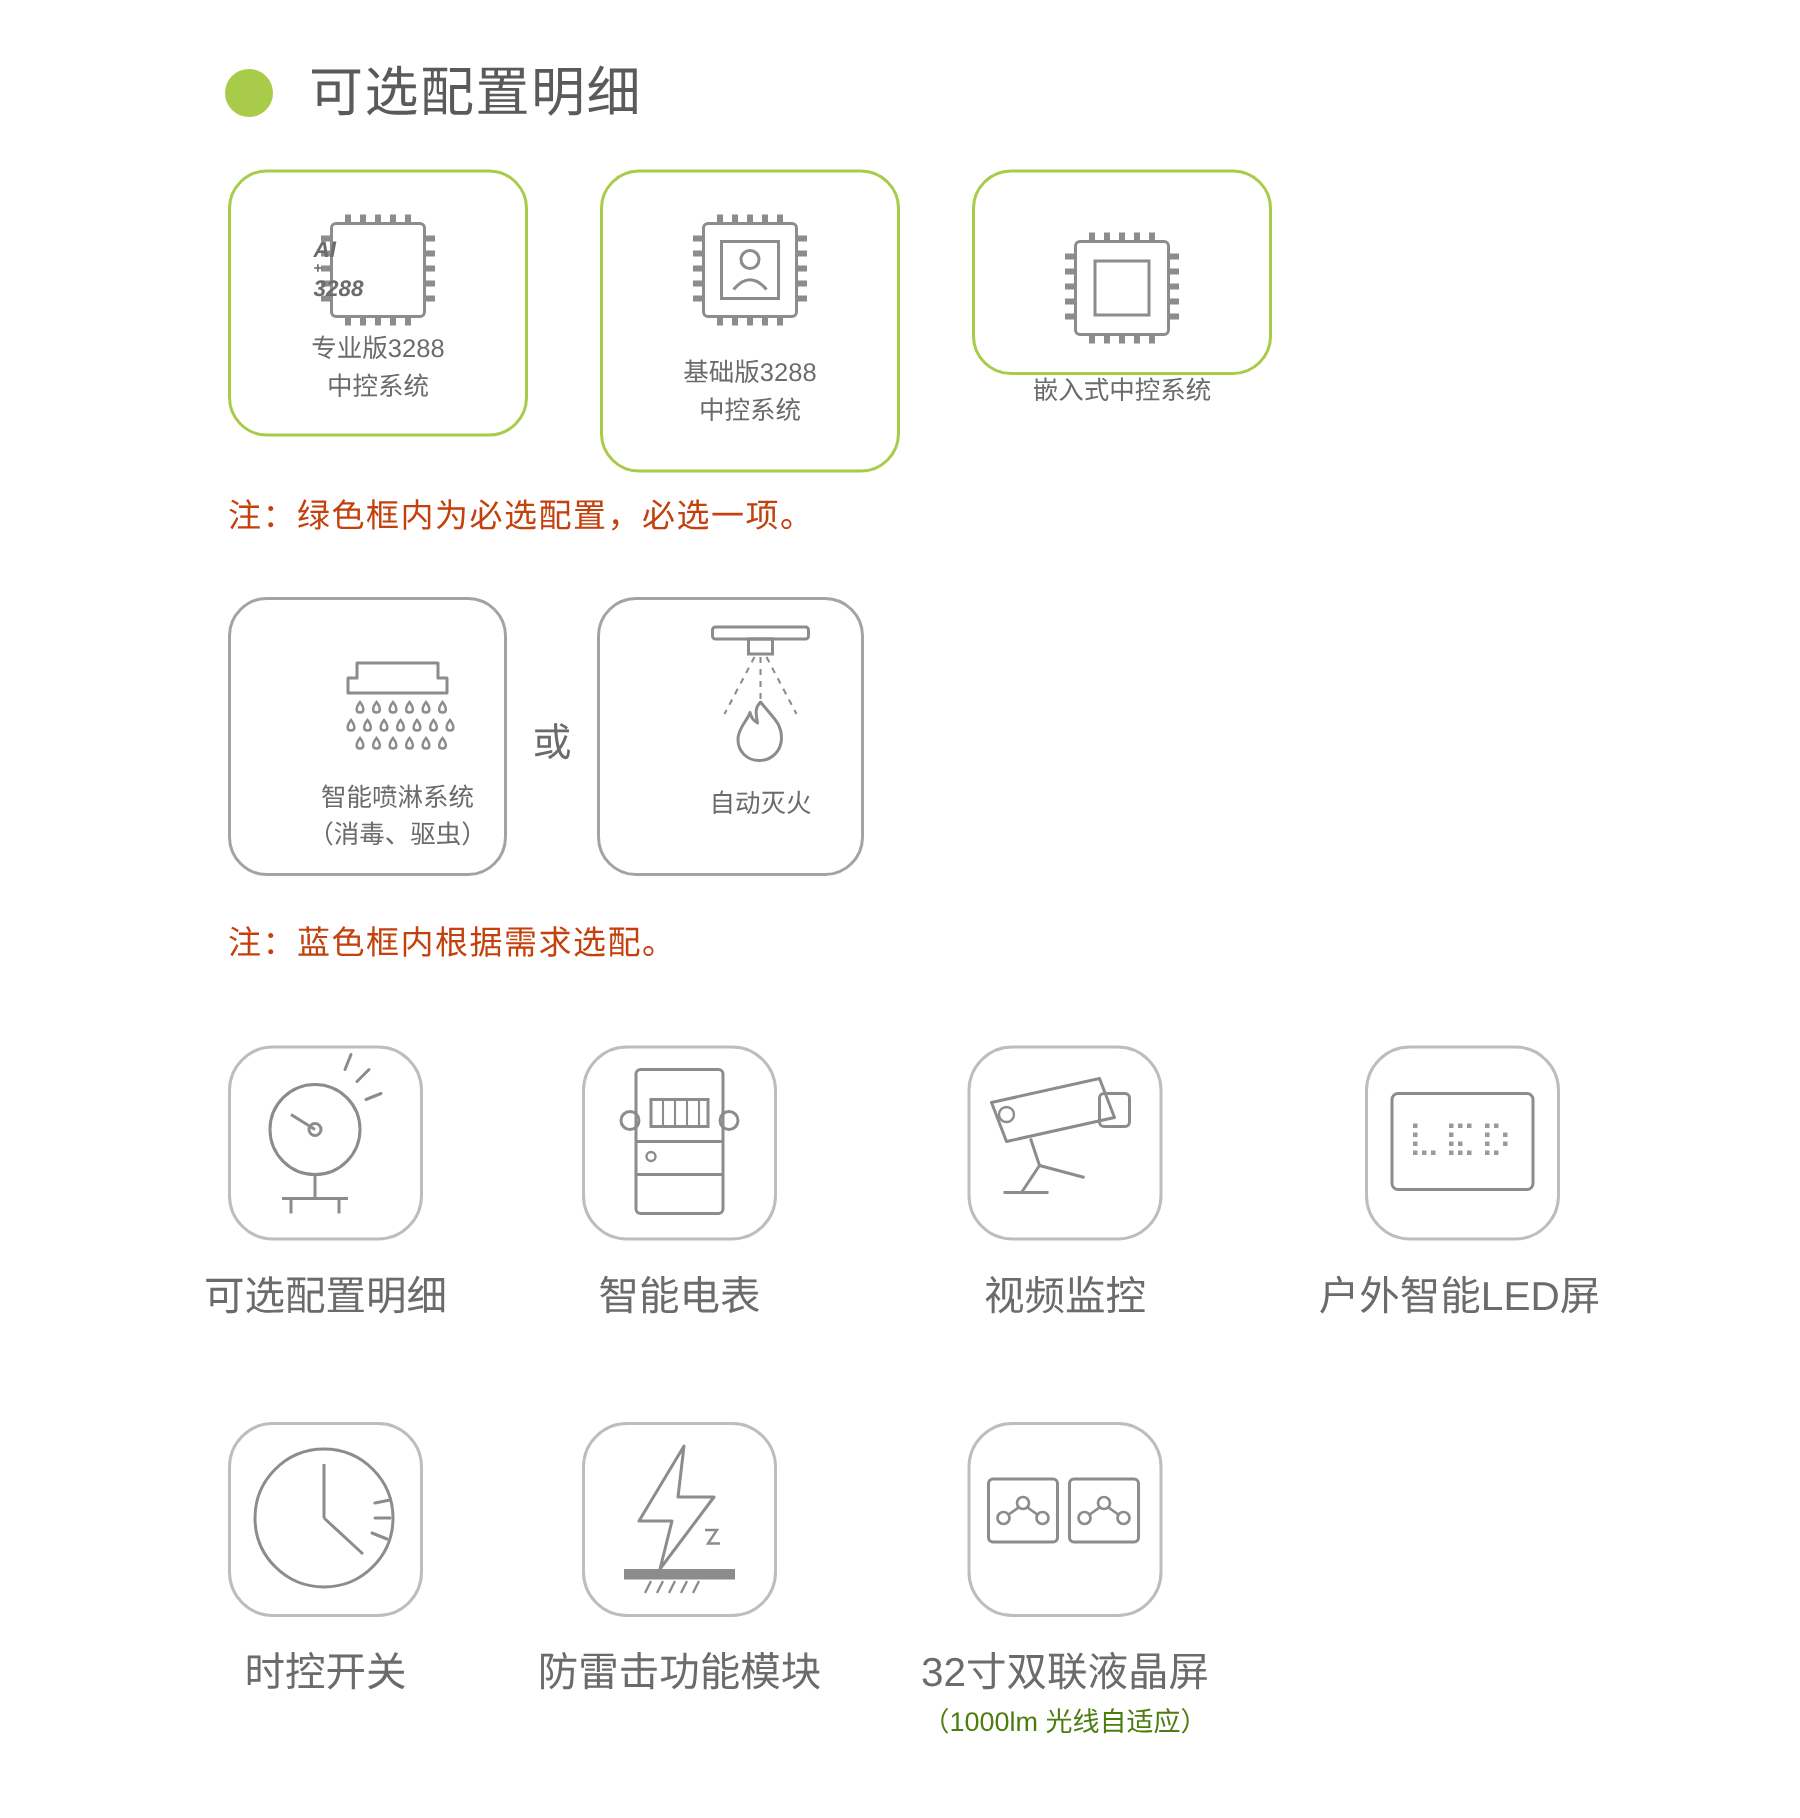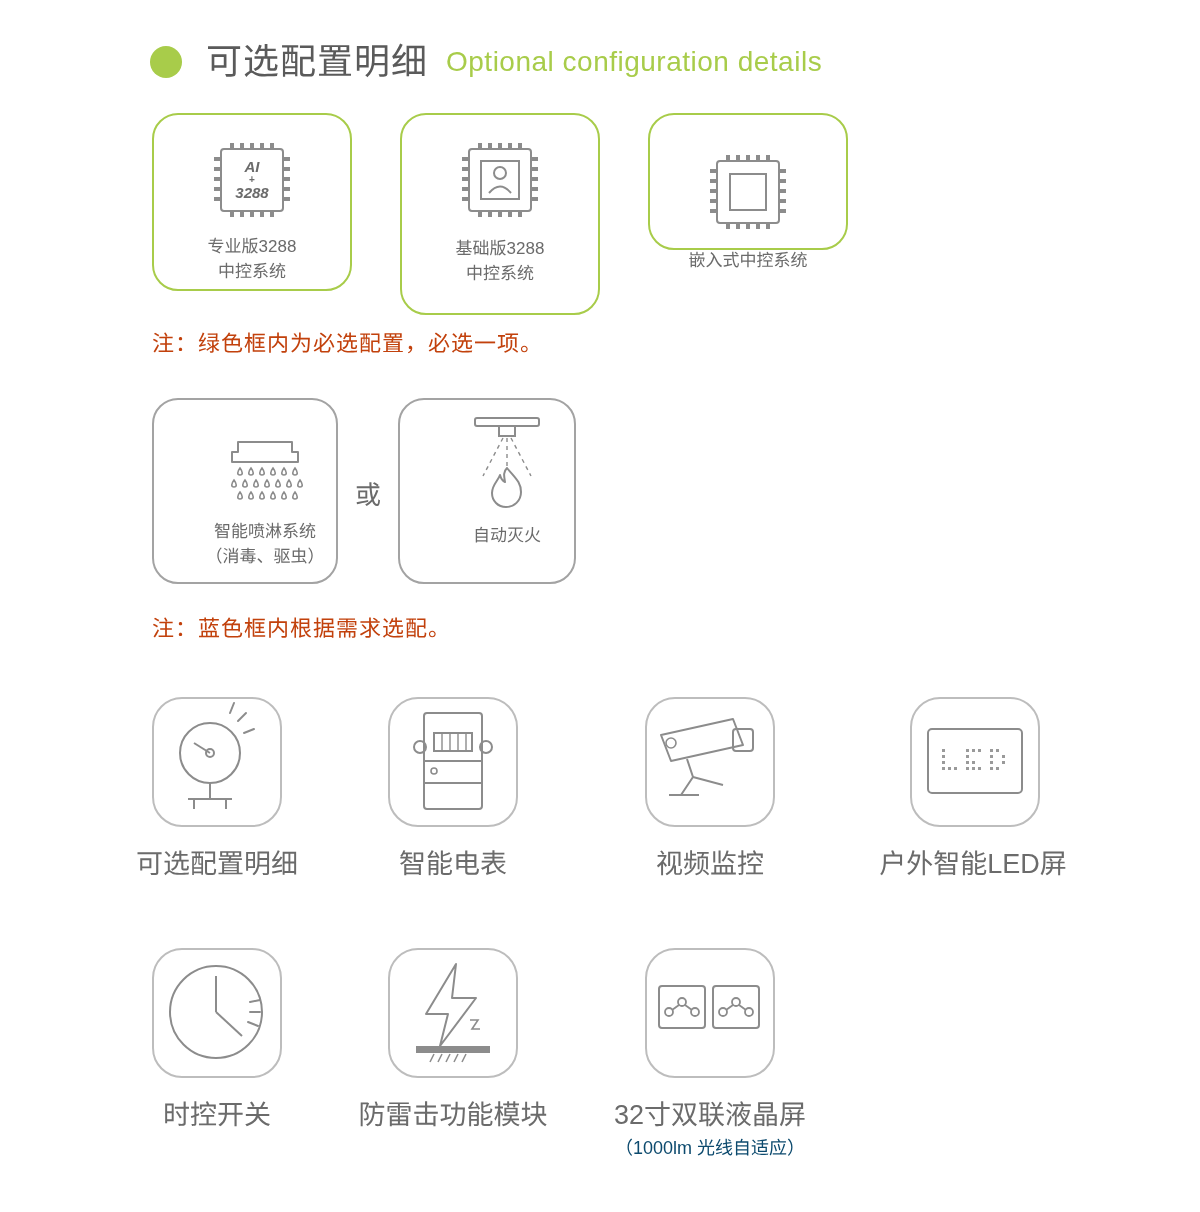--- a/index.html
+++ b/index.html
@@ -30,53 +30,52 @@
   .card.green{border:2px solid #a8cc4a;}
   .card.blue{border:2px solid #a3a3a3;padding-left:40px;}
   .card-caption{
     text-align:center;font-size:17px;color:#6b6b6b;line-height:1.45;
   }
 
   
   .chip-wrap{position:relative;width:86px;height:78px;margin-top:26px;}
   .chip-text{
     position:absolute;left:0;top:0;width:86px;height:78px;
-    display:flex;flex-direction:column;align-items:center;justify-content:center;
+    display:flex;flex-direction:column;align-items:flex-start;justify-content:center;
     font-style:italic;font-size:15px;color:#6b6b6b;line-height:1.05;font-weight:600;
   }
   .chip-text .plus{font-size:10px;font-style:normal;}
 
   
   .note{position:absolute;font-size:22px;color:#c2410c;letter-spacing:1px;}
 
   
   .or-label{position:absolute;font-size:26px;color:#6b6b6b;}
 
   
   .tile{
     position:absolute;width:130px;height:130px;box-sizing:border-box;
     border:2px solid #bdbdbd;border-radius:30px;
   }
   .tile-label{
     position:absolute;text-align:center;font-size:27px;color:#6b6b6b;white-space:nowrap;
   }
   .tile-sublabel{
-    position:absolute;text-align:center;font-size:18px;color:#0c4a6e;white-space:nowrap;
+    position:absolute;text-align:center;font-size:18px;color:#4d7c0f;white-space:nowrap;
   }
   svg{display:block;}
 </style>
 </head>
 <body>
 
 <div class="page">
 
   <div class="header">
     <div class="header-dot"></div>
     <div class="header-title-cn">可选配置明细</div>
-    <div class="header-title-en">Optional configuration details</div>
   </div>
 
   <div class="card green" style="left:152px;top:113px;width:200px;height:178px;">
     <div class="chip-wrap">
       <svg width="86" height="78" viewBox="0 0 86 78">
         <rect x="12" y="8" width="62" height="62" rx="3" fill="none" stroke="#8c8c8c" stroke-width="2"></rect>
         <g fill="#8c8c8c">
           <rect x="21" y="2" width="4" height="7"></rect>
             <rect x="31" y="2" width="4" height="7"></rect>
           <rect x="41" y="2" width="4" height="7"></rect>
@@ -98,21 +97,21 @@
             <rect x="74" y="46" width="7" height="4"></rect>
           <rect x="74" y="56" width="7" height="4"></rect>
         </g>
       </svg>
       <div class="chip-text">
         <span>AI</span>
         <span class="plus">+</span>
         <span>3288</span>
       </div>
     </div>
-    <div class="card-caption" style="margin-top:16px;">
+    <div class="card-caption" style="margin-top:2px;">
       <div>专业版3288</div>
       <div>中控系统</div>
     </div>
   </div>
 
   <div class="card green" style="left:400px;top:113px;width:200px;height:202px;">
     <div class="chip-wrap">
       <svg width="86" height="78" viewBox="0 0 86 78">
         <rect x="12" y="8" width="62" height="62" rx="3" fill="none" stroke="#8c8c8c" stroke-width="2"></rect>
         <g fill="#8c8c8c">

